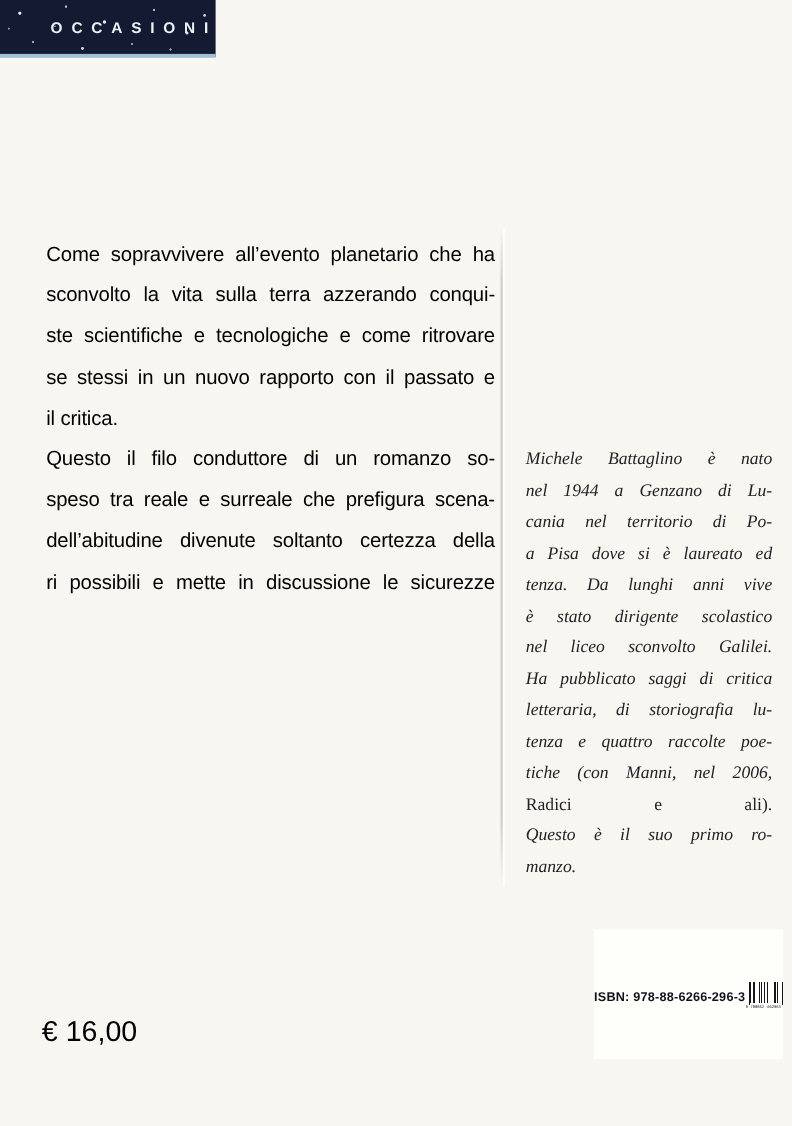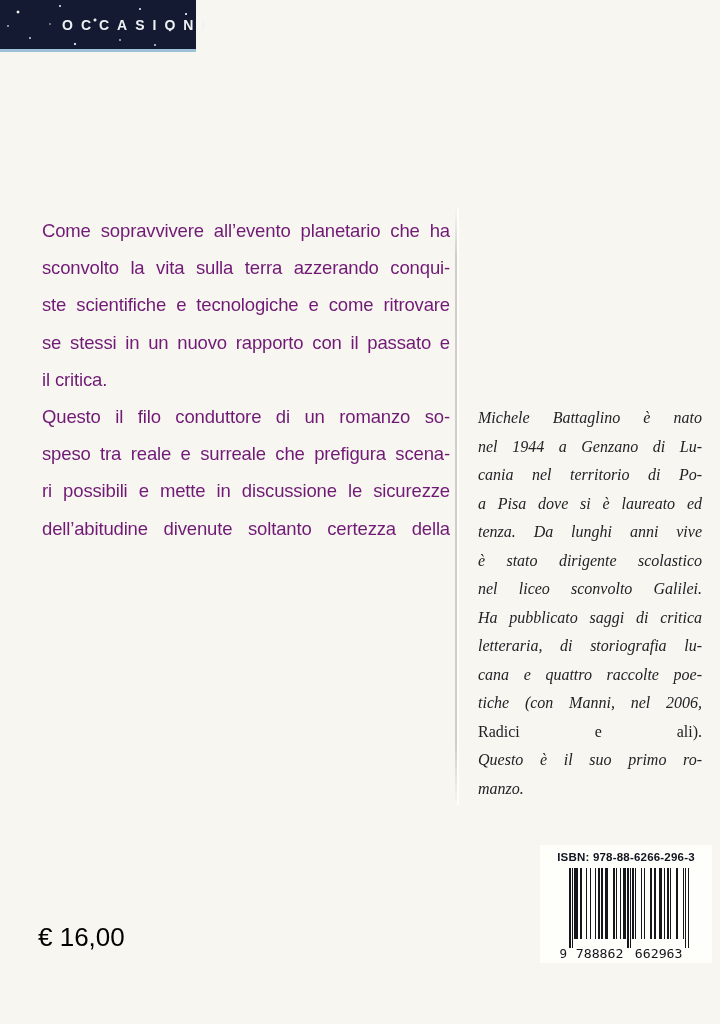--- a/index.html
+++ b/index.html
@@ -26,56 +26,56 @@
       radial-gradient(circle at 170px 30px,rgba(255,255,255,.85) 0 1px, transparent 1.7px),
       radial-gradient(circle at 30px 38px, rgba(255,255,255,.6) 0 .8px, transparent 1.3px),
       radial-gradient(circle at 75px 44px, rgba(255,255,255,.8) 0 1px, transparent 1.6px),
       radial-gradient(circle at 120px 40px,rgba(255,255,255,.55) 0 .7px, transparent 1.2px),
       radial-gradient(circle at 186px 14px,rgba(255,255,255,.8) 0 .9px, transparent 1.5px),
       radial-gradient(circle at 8px 26px,  rgba(255,255,255,.5) 0 .7px, transparent 1.2px),
       radial-gradient(circle at 50px 24px, rgba(255,255,255,.45) 0 .6px, transparent 1.1px),
       radial-gradient(circle at 155px 45px,rgba(255,255,255,.6) 0 .8px, transparent 1.3px);
   }
   .banner-text{
-    position:relative; padding-left:62px;
+    position:relative; padding-left:46px;
     color:#eef2f5; font-size:14px; font-weight:bold; letter-spacing:8px;
   }
   
   .crease{
     position:absolute; left:455px; top:208px; width:2px; height:597px;
     background:linear-gradient(to bottom, rgba(150,150,148,0), rgba(150,150,148,.42) 8%, rgba(150,150,148,.42) 90%, rgba(150,150,148,0));
     box-shadow:2px 0 0 rgba(255,255,255,.75);
   }
   
   .synopsis{ position:absolute; left:42px; top:212px; width:408px; }
   .synopsis .ln{
     font-size:18.5px; line-height:37.2px; letter-spacing:-0.15px;
     white-space:nowrap; text-align:justify; text-align-last:justify;
-    color:#701a75;
+    color:#000000;
   }
   .ln.end{ text-align-last:left; }
   
   .bio{ position:absolute; left:478px; top:404px; width:224px; }
   .bio .ln{
     font-style:italic; font-size:16px; line-height:28.5px;
     white-space:nowrap; text-align:justify; text-align-last:justify;
     color:#222226;
     font-family:Liberation Serif, serif;
   }
   .bio .ln.roman{ font-style:normal; }
   
   .price{
     position:absolute; left:38px; top:922px;
     font-size:26px; color:#000000;
   }
   
   .isbn-block{
     position:absolute; left:540px; top:845px; width:172px; height:118px;
     background:#fefefb;
-    display:flex; flex-direction:column; align-items:center;
+    display:flex; flex-direction:row; align-items:center;
   }
   .isbn-label{
     margin-top:6px; font-size:11.5px; font-weight:bold; letter-spacing:.2px; color:#10131d;
     white-space:nowrap;
   }
   svg.barcode{ margin-top:2px; width:152px; height:104px; }
   .bc-digits{ font-family:"DejaVu Sans Mono", monospace; font-size:10px; fill:#14141a; }
 </style>
 </head>
 <body>
@@ -89,35 +89,35 @@
   <div class="crease"></div>
 
   <div class="synopsis">
     <div class="ln">Come sopravvivere all’evento planetario che ha</div>
     <div class="ln">sconvolto la vita sulla terra azzerando conqui-</div>
     <div class="ln">ste scientifiche e tecnologiche e come ritrovare</div>
     <div class="ln">se stessi in un nuovo rapporto con il passato e</div>
     <div class="ln end">il critica.</div>
     <div class="ln">Questo il filo conduttore di un romanzo so-</div>
     <div class="ln">speso tra reale e surreale che prefigura scena-</div>
+    <div class="ln">dell’abitudine divenute soltanto certezza della</div>
     <div class="ln">ri possibili e mette in discussione le sicurezze</div>
-    <div class="ln">dell’abitudine divenute soltanto certezza della</div>
   </div>
 
   <div class="bio">
     <div class="ln">Michele Battaglino è nato</div>
     <div class="ln">nel 1944 a Genzano di Lu-</div>
     <div class="ln">cania nel territorio di Po-</div>
     <div class="ln">a Pisa dove si è laureato ed</div>
     <div class="ln">tenza. Da lunghi anni vive</div>
     <div class="ln">è stato dirigente scolastico</div>
     <div class="ln end">nel liceo sconvolto Galilei.</div>
     <div class="ln">Ha pubblicato saggi di critica</div>
     <div class="ln">letteraria, di storiografia lu-</div>
-    <div class="ln">cana e quattro raccolte poe-</div>
+    <div class="ln">tenza e quattro raccolte poe-</div>
     <div class="ln">tiche (con Manni, nel 2006,</div>
     <div class="ln roman end">Radici e ali).</div>
     <div class="ln">Questo è il suo primo ro-</div>
     <div class="ln end">manzo.</div>
   </div>
 
   <div class="price">€ 16,00</div>
 
   <div class="isbn-block">
     <div class="isbn-label">ISBN: 978-88-6266-296-3</div>

